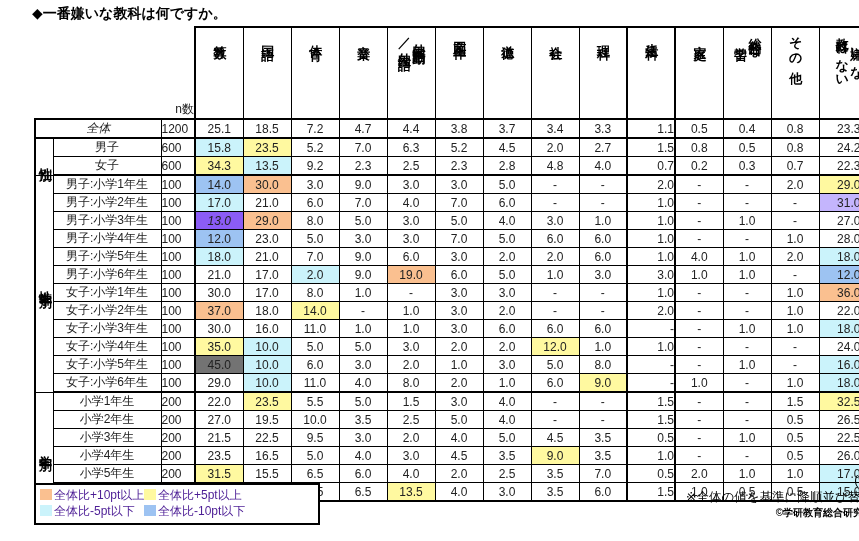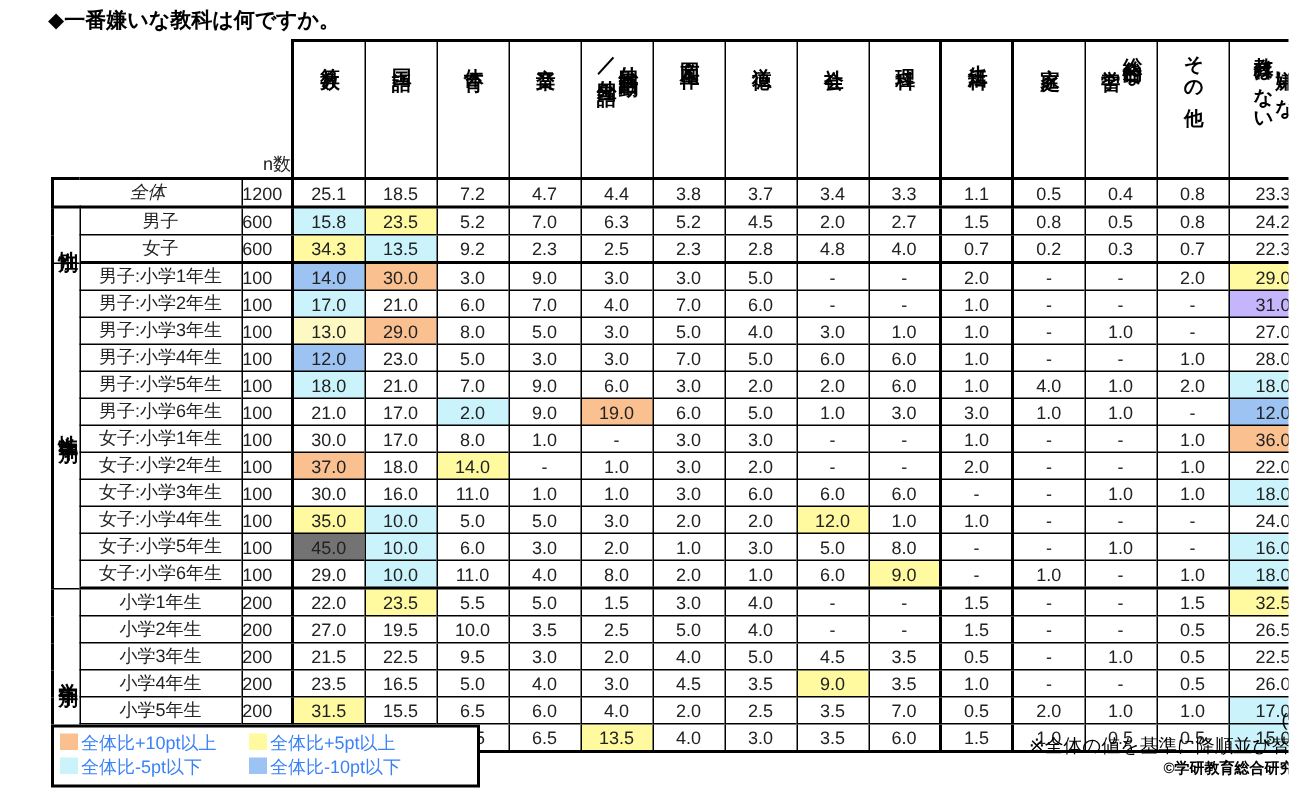--- a/index.html
+++ b/index.html
@@ -19,34 +19,34 @@
   tbody tr{height:17px;}
   td.val{border:1px solid #000;text-align:center;}
   td.ncell{border:1px solid #000;border-right:2px solid #000;}
   td.rowlabel{border:1px solid #000;text-align:center;}
   td.rowlabel.span2{border-left:2px solid #000;font-style:italic;}
   td.groupcell{border:1px solid #000;border-left:2px solid #000;border-bottom:2px solid #000;
                text-align:center;vertical-align:middle;}
   .vgroup{display:inline-block;writing-mode:vertical-rl;text-orientation:upright;
           font-weight:bold;font-size:13px;letter-spacing:2px;color:#000;}
   td.val.c0{border-left:2px solid #000;}
-  td.val.c9{border-left:2px solid #000;border-right:2px solid #000;}
+  td.val.c9{border-left:2px solid #000;border-right:2px solid #000;text-align:right;}
   td.val.c13{border-right:2px solid #000;}
   td.head-col.c0{border-left:2px solid #000;}
   td.head-col.c9{border-left:2px solid #000;border-right:2px solid #000;}
   td.head-col.c13{border-right:2px solid #000;}
   
   tr.sep-d > td{border-bottom:1px dotted #7a7a7a;}
   tr.sep-s > td{border-bottom:1px solid #000;}
   tr.sep-g > td{border-bottom:2px solid #000;}
   
   .legend{position:absolute;left:8px;top:483px;width:272px;border:2px solid #000;
           padding:2px 6px 4px 4px;font-size:12px;line-height:1.35;background:#fff;}
   .legend-cond{display:block;padding-left:2px;color:#000;}
-  .legend-item{display:inline-block;width:126px;white-space:nowrap;color:#3b82f6;}
+  .legend-item{display:inline-block;width:104px;white-space:nowrap;color:#4c1d95;}
   .swatch{display:inline-block;width:12px;height:11px;margin-right:2px;vertical-align:-1px;}
   
   .footer{position:absolute;right:12px;top:472px;text-align:right;color:#000;}
   .unit{font-size:12px;line-height:1.4;}
   .sort-note{font-size:12.5px;line-height:1.4;}
   .credit{font-size:10px;font-weight:bold;line-height:1.4;}
 </style>
 </head>
 <body>
 
@@ -184,21 +184,21 @@
           <td class="val c8">-</td>
           <td class="val c9">1.0</td>
           <td class="val c10">-</td>
           <td class="val c11">-</td>
           <td class="val c12">-</td>
           <td class="val c13" style="background: #c4b5fd;">31.0</td>
         </tr>
         <tr class="sep-d">
           <td class="rowlabel">男子:小学3年生</td>
           <td class="ncell">100</td>
-          <td class="val c0" style="background: #fef9c3;">13.0</td>
+          <td class="val c0" style="background: #8b5cf6; font-style: italic;">13.0</td>
           <td class="val c1" style="background: rgb(250, 192, 144);">29.0</td>
           <td class="val c2">8.0</td>
           <td class="val c3">5.0</td>
           <td class="val c4">3.0</td>
           <td class="val c5">5.0</td>
           <td class="val c6">4.0</td>
           <td class="val c7">3.0</td>
           <td class="val c8">1.0</td>
           <td class="val c9">1.0</td>
           <td class="val c10">-</td>

